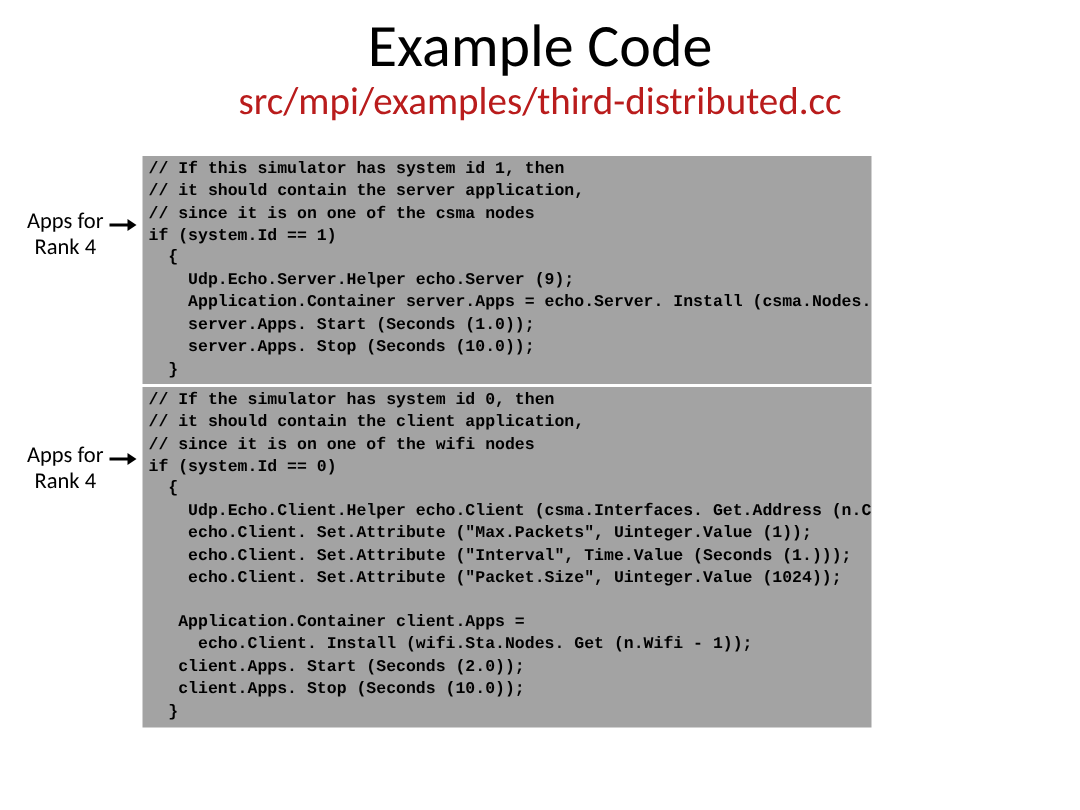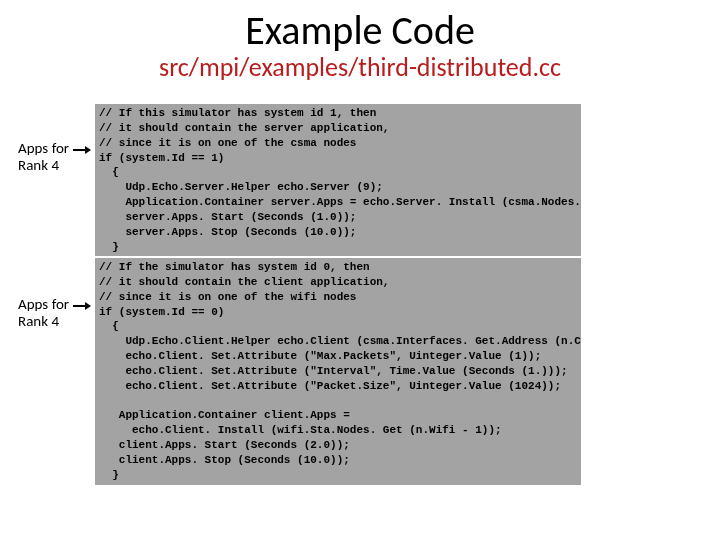--- a/index.html
+++ b/index.html
@@ -27,21 +27,21 @@
   .subtitle {
     text-align: center;
     font-size: 26px;
     margin-top: -4px;
     color: #b91c1c;
   }
   .label {
     position: absolute;
     font-size: 15px;
     color: #000;
-    text-align: left;
+    text-align: center;
     line-height: 1.15;
   }
   .label-arrow::after {
     content: "";
     position: absolute;
     top: 9px;
     right: -18px;
     width: 14px;
     height: 1.5px;
     background: #000;

